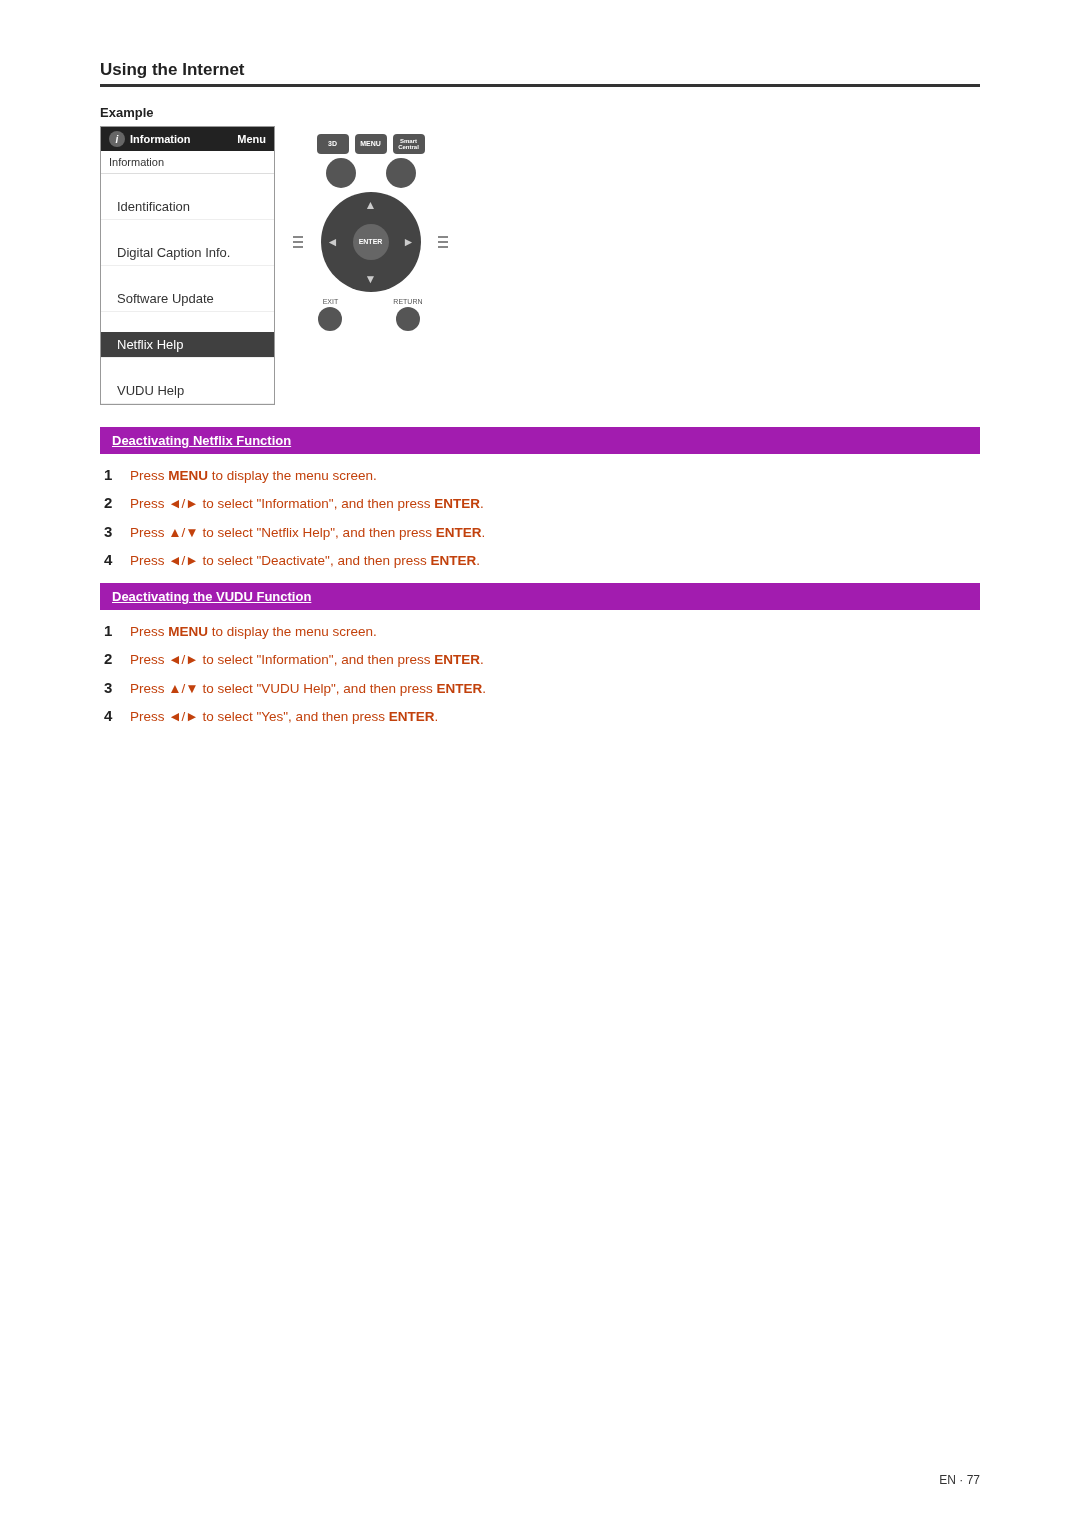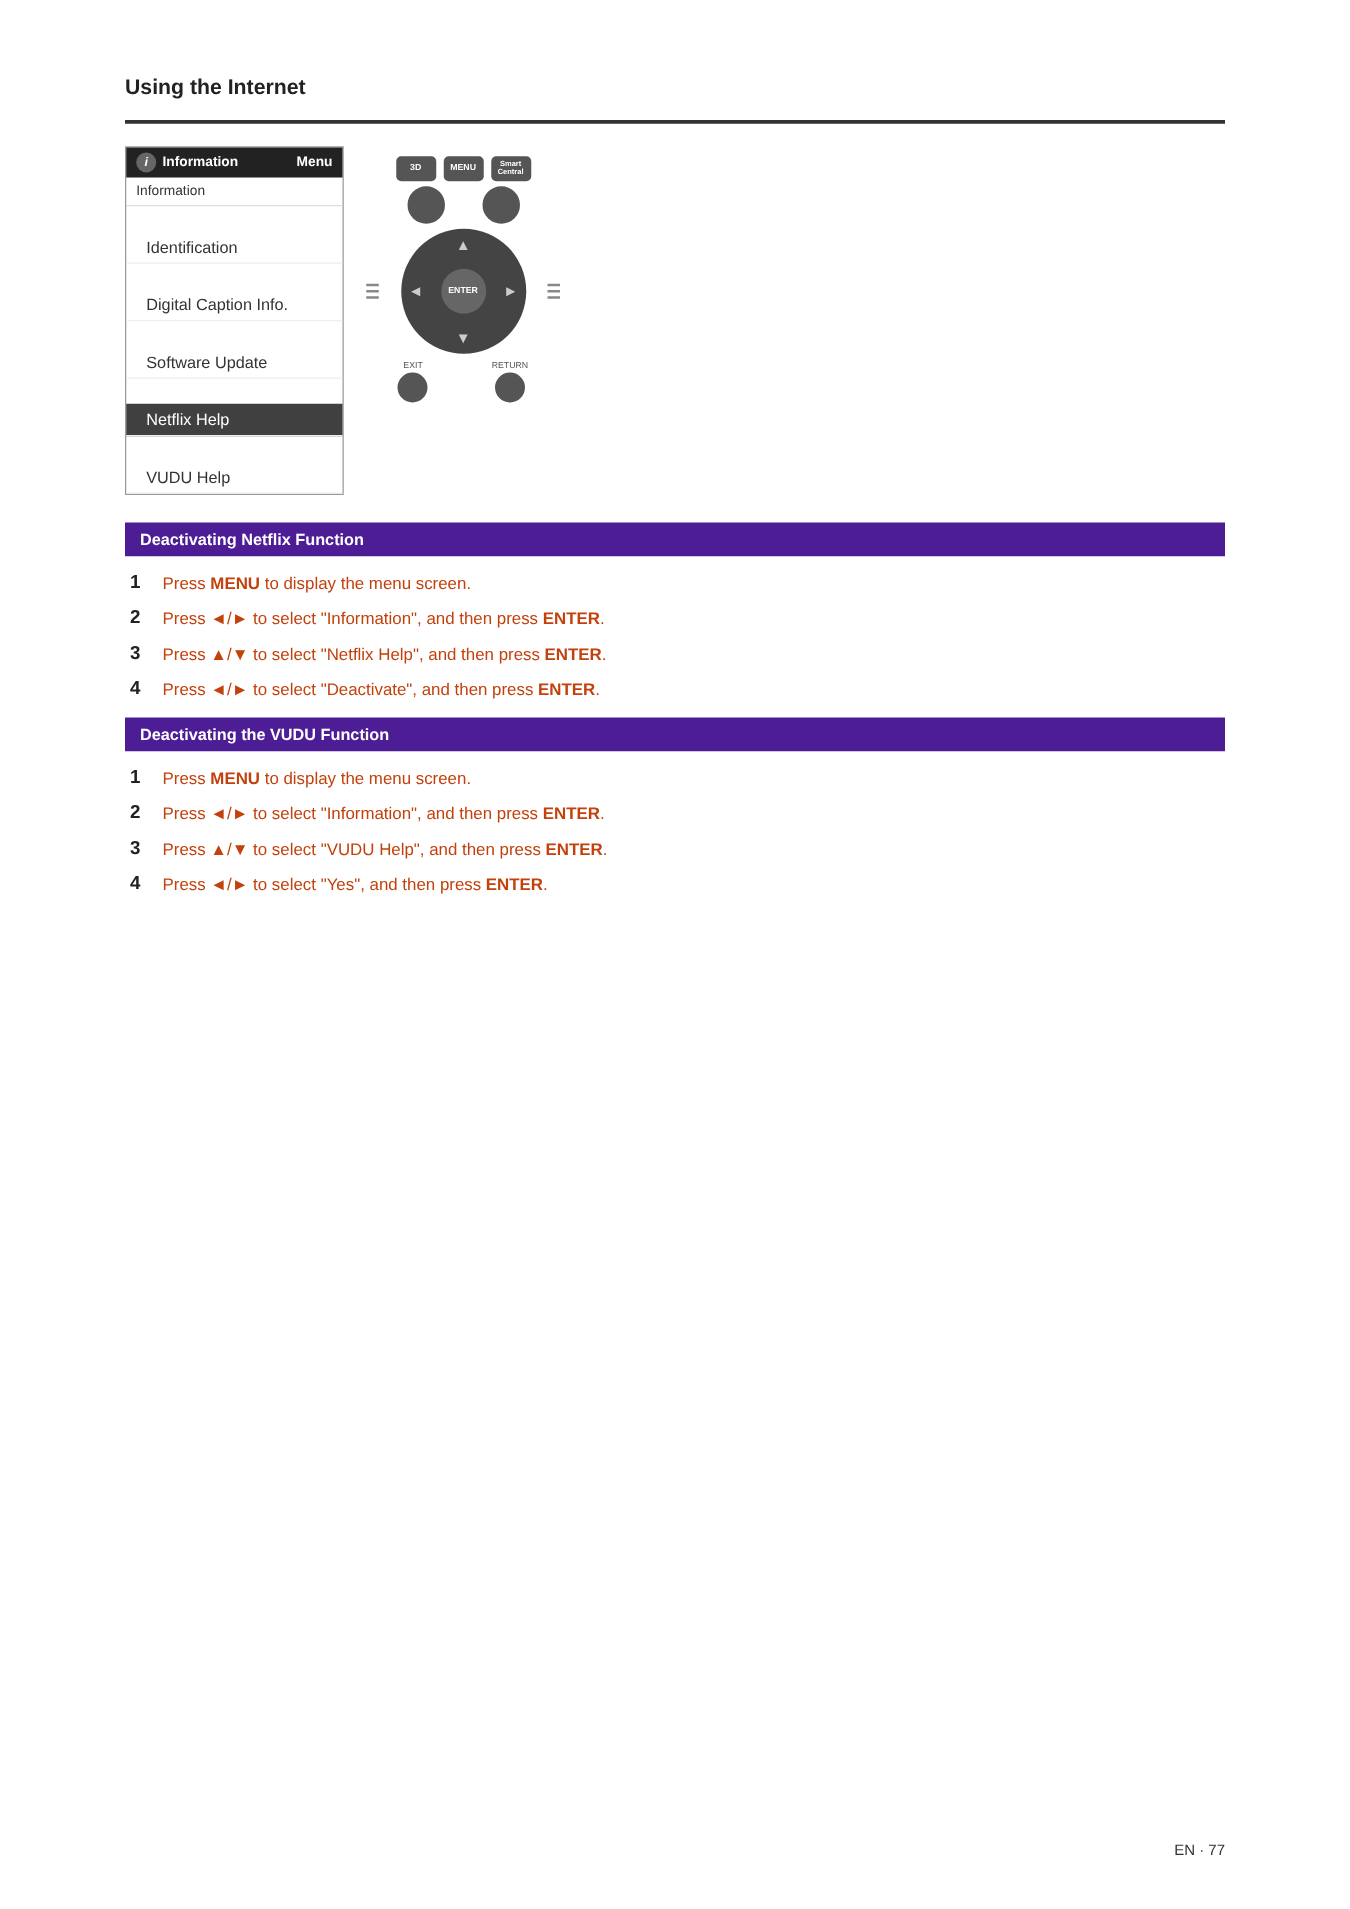--- a/index.html
+++ b/index.html
@@ -14,21 +14,21 @@
     }
 
     .page-container {
       padding: 60px 100px 60px 100px;
     }
 
     
     .section-header {
       border-bottom: 3px solid #333;
       margin-bottom: 18px;
-      padding-bottom: 16px;
+      padding-bottom: 4px;
     }
     .section-header h2 {
       font-size: 17px;
       font-weight: bold;
       color: #222;
     }
 
     
     .example-label {
       font-weight: bold;
@@ -210,27 +210,28 @@
     }
     .remote-btn-circle-sm {
       width: 24px;
       height: 24px;
       border-radius: 50%;
       background: #555;
     }
 
     
     .subsection-header {
-      background: #4c1d95;
+      background: #a21caf;
       color: #fff;
       padding: 6px 12px;
       font-size: 13px;
       font-weight: bold;
       margin-bottom: 12px;
       margin-top: 8px;
+      text-decoration: underline;
     }
 
     
     .steps-list {
       list-style: none;
       padding: 0;
       margin: 0 0 12px 0;
     }
     .step-item {
       display: flex;
@@ -276,20 +277,21 @@
   </style>
 </head>
 <body>
 
 <div class="page-container">
 
   <div class="section-header">
     <h2>Using the Internet</h2>
   </div>
 
+  <div class="example-label">Example</div>
 
   <div class="diagram-area">
 
     <div class="menu-mockup">
       <div class="menu-title-bar">
         <div class="menu-title-left">
           <span class="info-icon">i</span>
           <span>Information</span>
         </div>
         <span>Menu</span>

